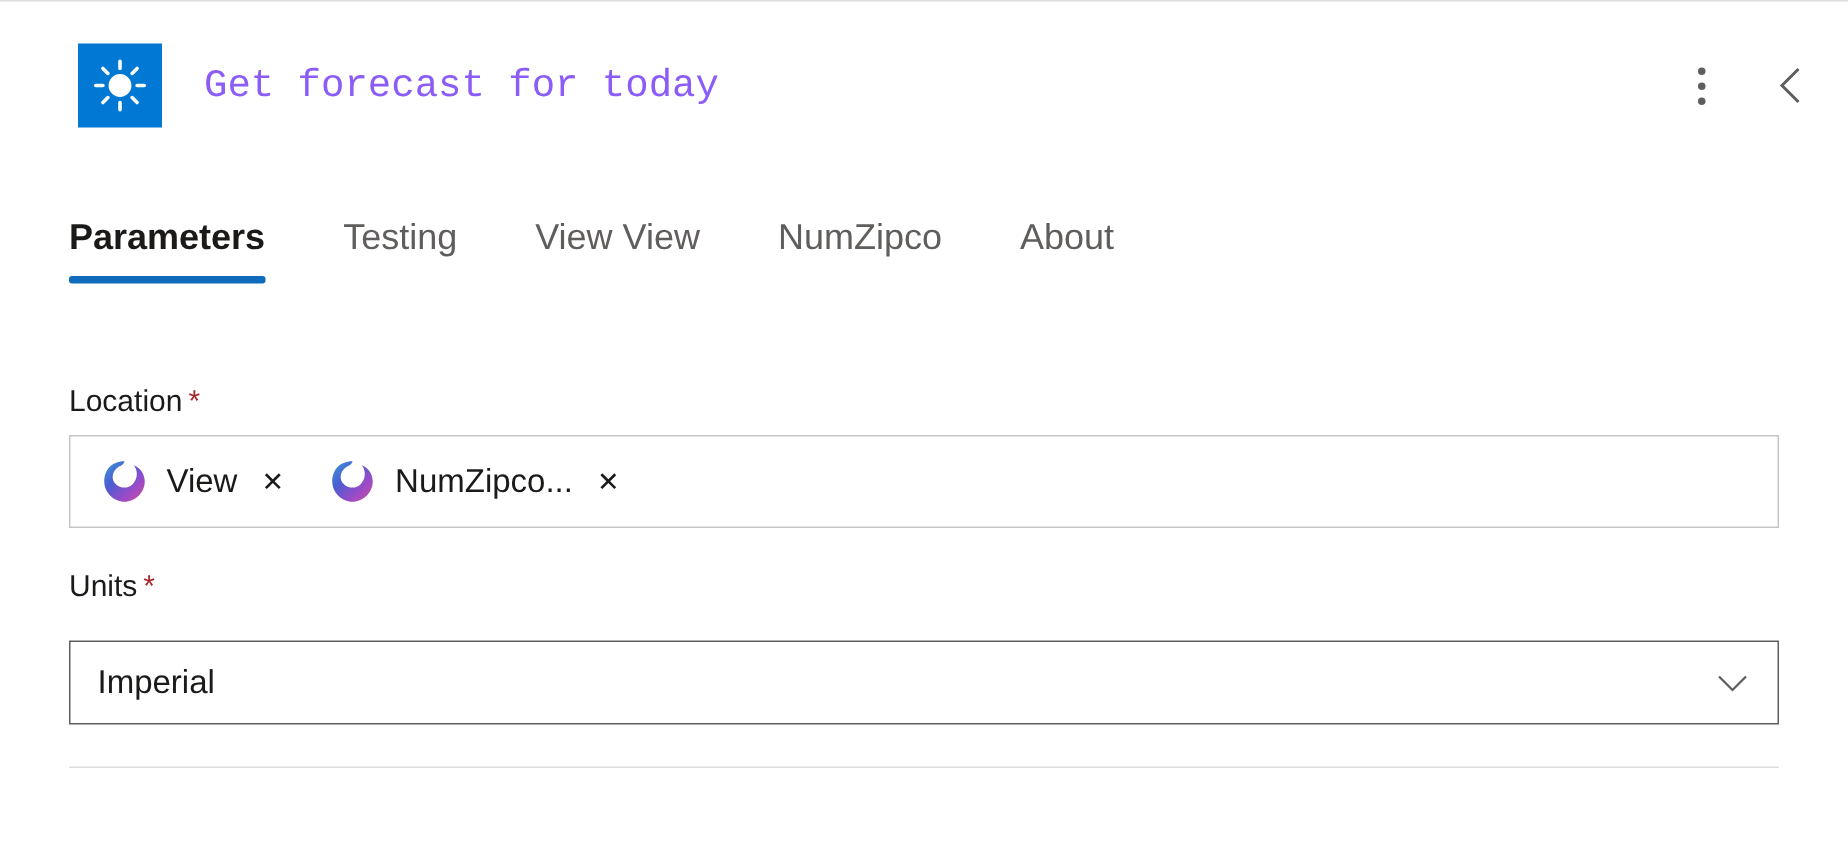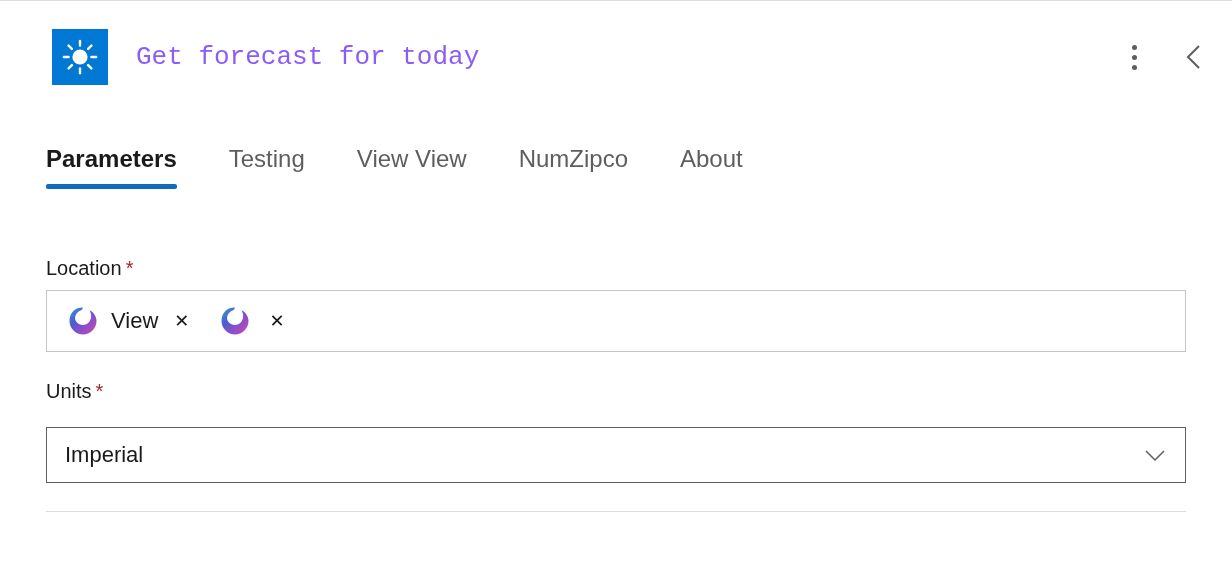--- a/index.html
+++ b/index.html
@@ -225,20 +225,21 @@
             </defs>
             <path d="M20 5 C 10 5, 5 12, 5 20 C 5 28, 12 35, 20 35 C 28 35, 35 28, 35 20 C 35 15, 32 10, 27 8 C 30 12, 30 18, 26 22 C 22 26, 15 25, 12 20 C 10 16, 12 10, 18 8 C 19 7, 20 6, 20 5 Z" fill="url(#g1)"></path>
           </svg>
           <span class="token-label">View</span>
           <span class="token-close">✕</span>
         </div>
         <div class="token">
           <svg class="copilot-icon" viewBox="0 0 40 40">
             <path d="M20 5 C 10 5, 5 12, 5 20 C 5 28, 12 35, 20 35 C 28 35, 35 28, 35 20 C 35 15, 32 10, 27 8 C 30 12, 30 18, 26 22 C 22 26, 15 25, 12 20 C 10 16, 12 10, 18 8 C 19 7, 20 6, 20 5 Z" fill="url(#g1)"></path>
           </svg>
+          <span class="token-label">NumZipco...</span>
           <span class="token-close">✕</span>
         </div>
       </div>
     </div>
 
     <div class="form-row">
       <label class="form-label">
         <span>Units</span><span class="required">*</span>
       </label>
       <div class="select-input">

